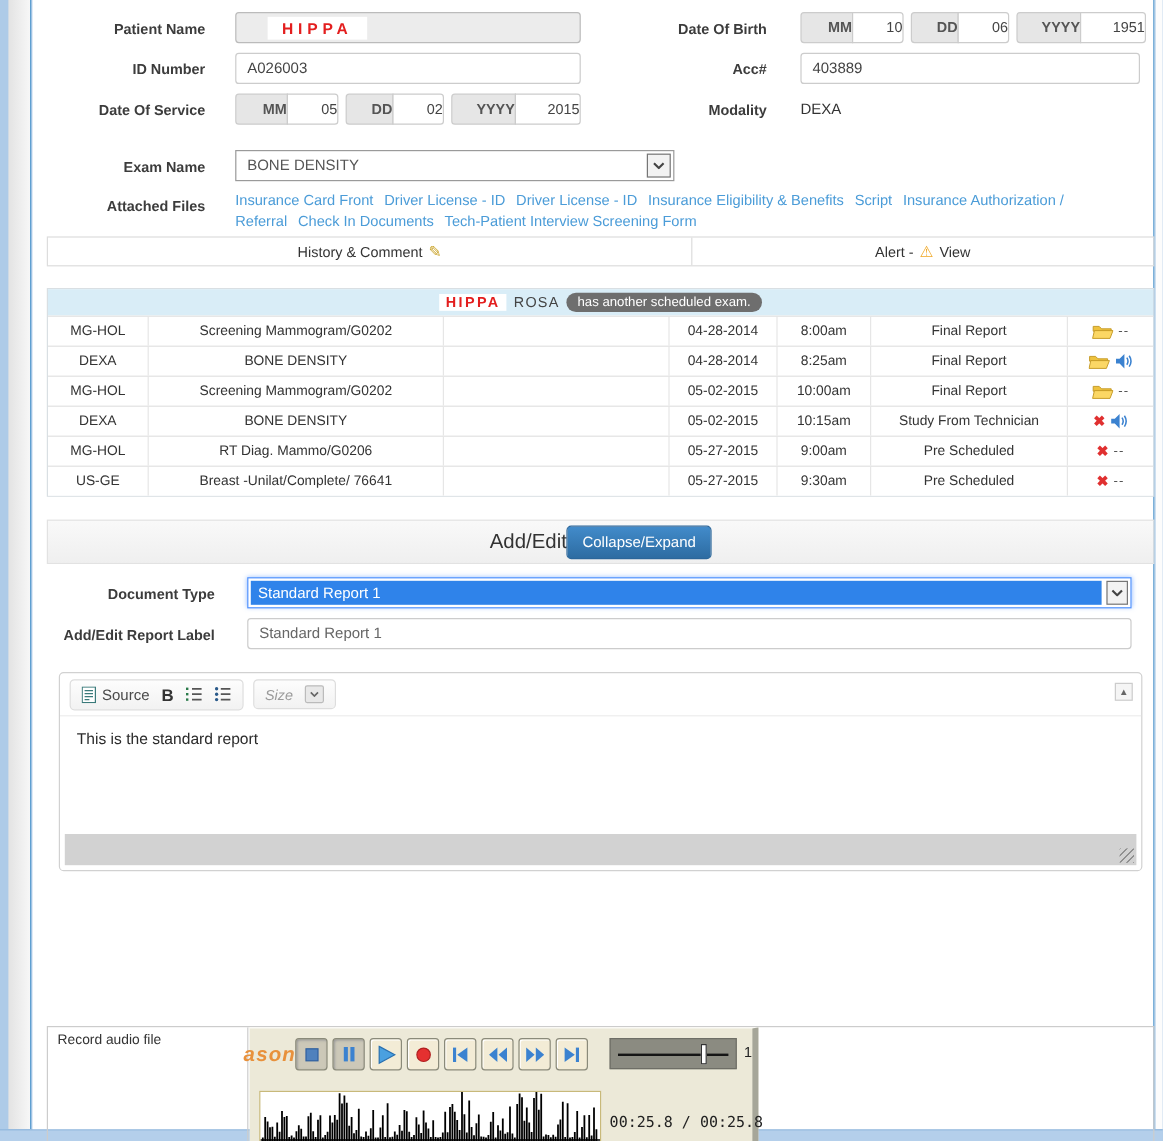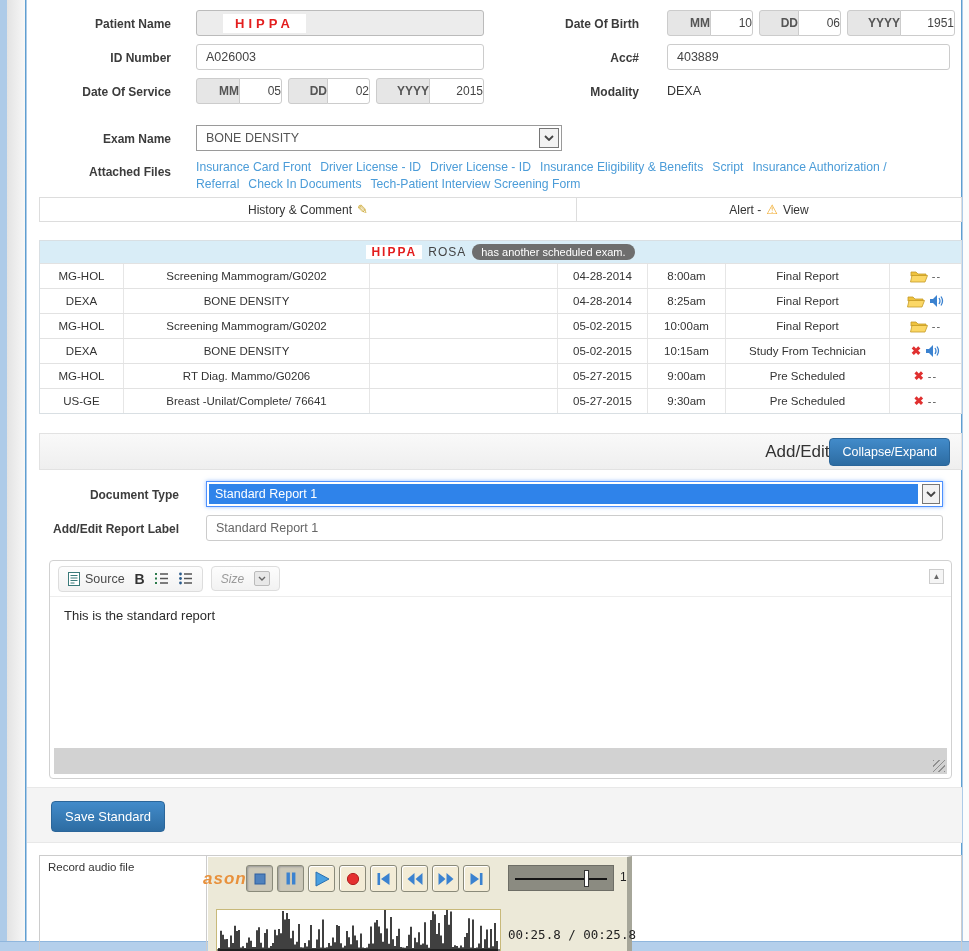--- a/index.html
+++ b/index.html
@@ -51,32 +51,32 @@
   .trow { display:flex; height:25px; border-top:1px solid #e2e2e2; background:#fff; font-size:11.5px; color:#333; }
   .trow .tc { display:flex; align-items:center; justify-content:center; border-right:1px solid #e6e6e6; overflow:hidden; }
   .trow .tc:last-child { border-right:none; }
   .c1{flex:0 0 84px;} .c2{flex:0 0 246px;} .c3{flex:0 0 188px;} .c4{flex:0 0 90px;}
   .c5{flex:0 0 78px;} .c6{flex:0 0 164px;} .c7{flex:1; gap:4px;}
   .xicon { color:#e03030; font-size:12px; font-weight:bold; }
   .dash { color:#555; font-size:11px; letter-spacing:1px; }
 
   #addedit-header { position:absolute; left:12px; top:433px; width:923px; height:37px;
                     background:linear-gradient(#f9f9f9,#efefef); border:1px solid #e2e2e2;
-                    display:flex; align-items:center; justify-content:flex-end; padding:0 11px; }
+                    display:flex; align-items:center; justify-content:center; padding:0 11px; }
   #addedit-title { font-size:17px; color:#333; }
   .bluebtn { background:linear-gradient(#428bca,#2d6ca2); border:1px solid #2b669a; border-radius:4px;
              color:#fff; font-size:12.5px; padding:6px 12px; cursor:pointer; font-family:"Liberation Sans",sans-serif; }
 
   #doctype-select { position:absolute; left:179px; top:481px; width:737px; height:26px; background:#fff;
                     border:1px solid #4d90fe; box-shadow:0 0 4px rgba(77,144,254,.6); }
   #doctype-highlight { position:absolute; left:2px; top:2px; bottom:2px; right:24px; background:#2f83ea;
                        color:#fff; font-size:12.5px; line-height:20px; padding-left:6px; }
   #report-label-input { left:179px; top:515px; width:737px; color:#666; }
 
-  #editor { position:absolute; left:22px; top:560px; width:903px; height:219px; border:1px solid #d1d1d1;
+  #editor { position:absolute; left:22px; top:560px; width:903px; height:166px; border:1px solid #d1d1d1;
             border-radius:4px; background:#fff; }
   #editor-toolbar { position:relative; height:36px; display:flex; align-items:center; gap:8px; padding:0 8px;
                     border-bottom:1px solid #ededed; }
   .tgroup { display:flex; align-items:center; gap:10px; border:1px solid #ddd; border-radius:4px;
             padding:4px 9px; background:linear-gradient(#fdfdfd,#f2f2f2); }
   .tbtn { display:flex; align-items:center; gap:5px; font-size:12.5px; color:#4a4a4a; cursor:pointer; }
   .boldb { font-weight:bold; font-size:14px; color:#333; }
   #size-label { font-style:italic; color:#9a9a9a; font-size:12px; }
   #size-arrow { border:1px solid #bbb; background:#e8e8e8; border-radius:2px; width:16px; height:15px;
                 display:flex; align-items:center; justify-content:center; }
@@ -339,23 +339,20 @@
           </span>
         </div>
         <div id="toolbar-collapse">▲</div>
       </div>
       <div id="editor-content">This is the standard report</div>
       <div id="editor-footer">
         <div id="resize-handle"></div>
       </div>
     </div>
 
-    <div id="save-strip">
-      <button class="bluebtn" id="save-btn">Save Standard</button>
-    </div>
 
     <div id="audio-section">
       <div id="audio-label-cell">Record audio file</div>
       <div>
         <div id="player">
           <div id="player-logo">asonics</div>
           <div id="player-buttons">
             <div class="abtn pressed">
               <svg width="12" height="12" viewBox="0 0 12 12">
                   <rect x="1" y="1" width="10" height="10" fill="#4f81bd" stroke="#2f5f9f"></rect>

